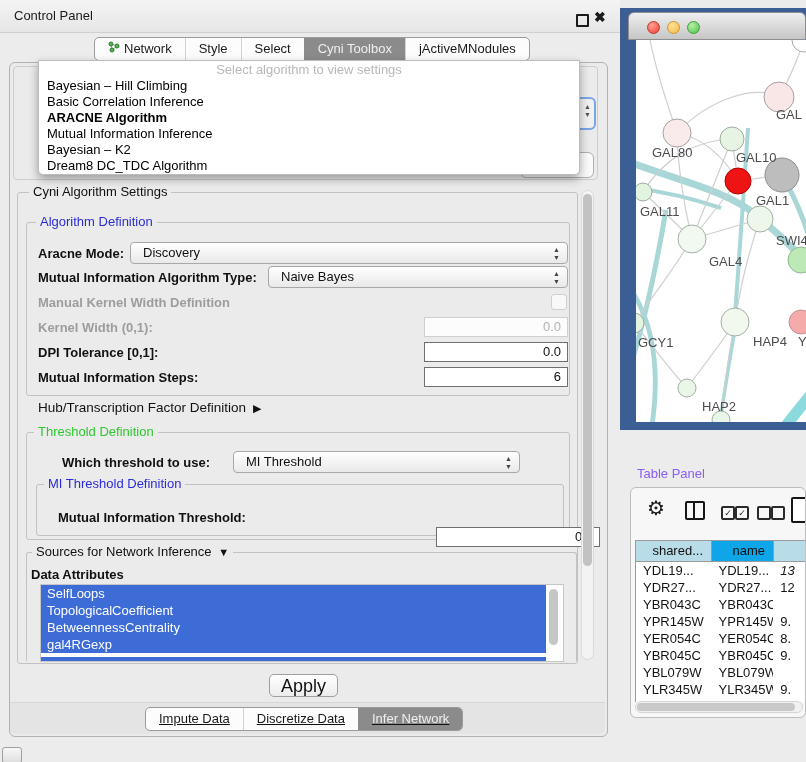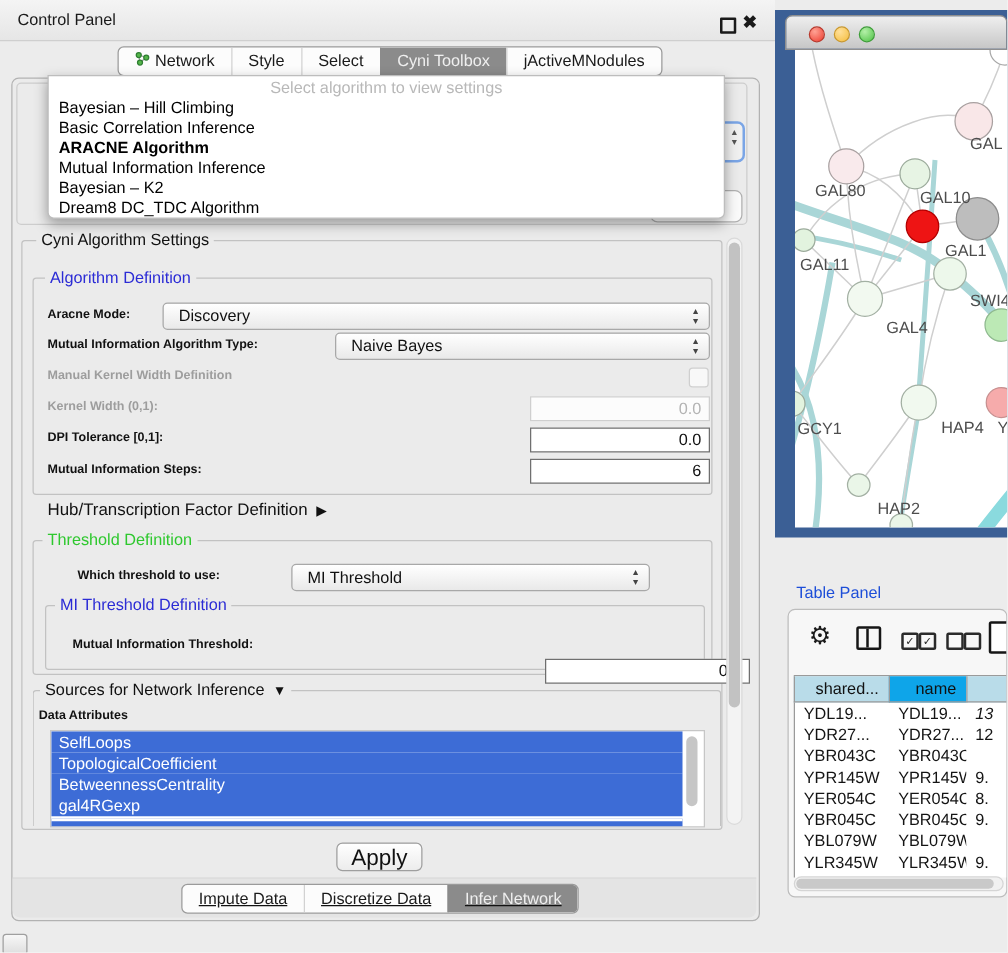--- a/index.html
+++ b/index.html
@@ -34,21 +34,21 @@
   .frag-combo .st{position:absolute;right:3px;top:4px;font-size:7px;line-height:8px;color:#555;}
   .frag-combo2{position:absolute;left:520px;top:152px;width:72px;height:24px;border:1px solid #b0b0b0;
                border-radius:6px;background:#fafafa;z-index:4;}
   
   .gb{position:absolute;border:1px solid #c2c2c2;border-radius:3px;}
   .gb.nob{border-bottom:none;border-radius:3px 3px 0 0;}
   .gb-legend{position:absolute;font-size:13px;background:#ebebeb;padding:0 4px;line-height:14px;
              white-space:nowrap;z-index:2;}
   .blue{color:#2b2bd5;}
   .green{color:#2ec82e;}
-  .lbl{position:absolute;font-size:10px;color:#111;white-space:nowrap;}
+  .lbl{position:absolute;font-size:13px;color:#111;white-space:nowrap;}
   .b{font-weight:bold;}
   .dis{color:#9d9d9d;font-weight:bold;}
   .combo{position:absolute;height:22px;background:linear-gradient(#ffffff,#e9e9e9);
          border:1px solid #a8a8a8;border-radius:4px;font-size:13px;line-height:20px;
          padding-left:12px;box-sizing:border-box;color:#111;}
   .combo .st{position:absolute;right:7px;top:3px;font-size:7px;line-height:8px;color:#444;}
   .field{position:absolute;height:20px;border:1px solid #6f6f6f;background:#fff;font-size:13px;
          line-height:18px;text-align:right;padding-right:6px;box-sizing:border-box;color:#111;}
   .field.disabled{border-color:#cfcfcf;background:#fcfcfc;color:#b3b3b3;}
   .chk{position:absolute;width:14px;height:14px;border:1px solid #cfcfcf;border-radius:3px;background:#f8f8f8;}
@@ -73,21 +73,21 @@
   .net-frame{position:absolute;left:620px;top:8px;width:186px;height:422px;background:#3b5f95;}
   .mac-tb{position:absolute;left:628px;top:12px;width:178px;height:28px;
           background:linear-gradient(#efefef,#c6c6c6);border:1px solid #8f8f8f;
           border-radius:6px 6px 0 0;box-sizing:border-box;}
   .tl{position:absolute;top:8px;width:13px;height:13px;border-radius:50%;box-sizing:border-box;}
   .tl.red{left:18px;background:radial-gradient(circle at 35% 30%,#ffa294,#ed3d30);border:1px solid #b93a2e;}
   .tl.yel{left:38px;background:radial-gradient(circle at 35% 30%,#ffe09a,#f5bd3d);border:1px solid #c9982f;}
   .tl.grn{left:58px;background:radial-gradient(circle at 35% 30%,#b4f0a8,#4fc246);border:1px solid #3f9e3a;}
   .net-canvas{position:absolute;left:636px;top:40px;width:170px;height:382px;background:#fff;overflow:hidden;}
   
-  .tp-title{position:absolute;left:637px;top:466px;font-size:13px;color:#1d4ed8;text-align:right;}
+  .tp-title{position:absolute;left:637px;top:466px;font-size:13px;color:#8b5cf6;text-align:right;}
   .tp-panel{position:absolute;left:630px;top:487px;width:176px;height:231px;background:#f7f7f7;
             border:1px solid #bdbdbd;border-radius:6px;box-sizing:border-box;overflow:hidden;}
   .gear{position:absolute;left:16px;top:8px;font-size:20px;color:#1a1a1a;}
   .colsic{position:absolute;left:54px;top:13px;width:16px;height:15px;border:2px solid #161616;border-radius:2px;}
   .colsic:after{content:"";position:absolute;left:6px;top:0;width:2px;height:15px;background:#161616;}
   .chkic{position:absolute;top:18px;width:10px;height:10px;border:2px solid #2a2a2a;border-radius:2px;
          font-size:9px;line-height:10px;text-align:center;color:#2a2a2a;}
   .docic{position:absolute;left:160px;top:9px;width:20px;height:22px;border:2px solid #161616;border-radius:2px;background:#fff;}
   .tbl{position:absolute;left:4px;top:52px;width:172px;font-size:13px;}
   .tbl .hrow{display:flex;height:21px;border-top:1px solid #9a9a9a;}

